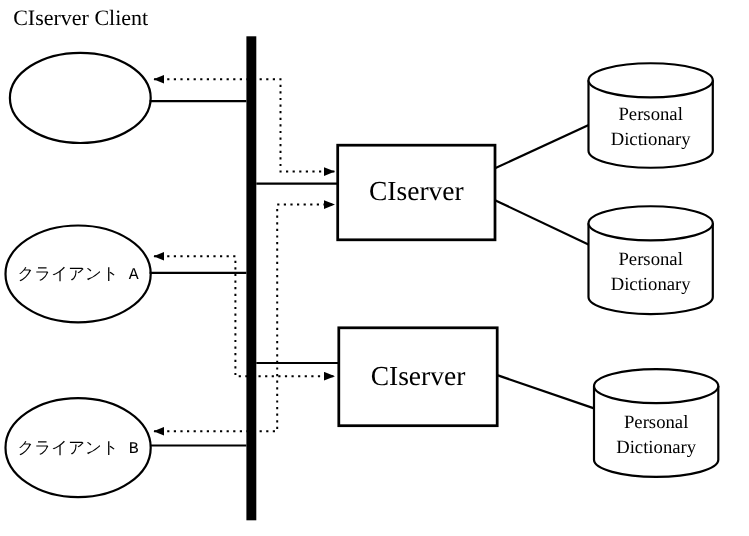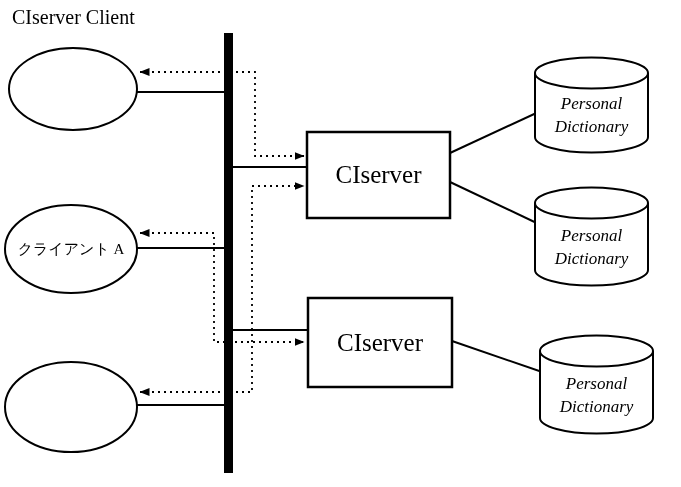--- a/index.html
+++ b/index.html
@@ -32,39 +32,38 @@
     font-size: 20px;
     font-family: "Liberation Serif", serif;
   }
   .center {
     display: flex;
     align-items: center;
     justify-content: center;
     text-align: center;
   }
   .client-label {
-    font-family: Liberation Serif, serif;
+    font-family: Liberation Mono, monospace;
     font-size: 15px;
   }
   .fip-label {
     font-family: "Liberation Serif", serif;
     font-size: 16px;
     letter-spacing: 7px;
     padding-left: 7px; 
   }
   .server-label {
     font-family: "Liberation Serif", serif;
     font-size: 25px;
   }
   .db-label {
     font-family: "Liberation Serif", serif;
     font-size: 17px;
     line-height: 23px;
     text-align: center;
-    font-style: italic;
   }
 </style>
 </head>
 <body>
 
 <div class="stage">
 
   <svg width="681" height="487" viewBox="0 0 681 487">
     <defs>
       <marker id="arrow" viewBox="0 0 10 8" refX="9.5" refY="4" markerWidth="10" markerHeight="8" markerUnits="userSpaceOnUse" orient="auto-start-reverse">
@@ -108,20 +107,21 @@
     <rect x="308" y="298" width="144" height="89" fill="#ffffff" stroke="#000000" stroke-width="2.5"></rect>
 
     <rect x="224" y="33" width="9" height="440" fill="#000000"></rect>
   </svg>
 
   <div class="label title">CIserver Client</div>
 
 
   <div class="label center client-label" style="left:5px; top:205px; width:132px; height:88px;">クライアント A</div>
 
+  <div class="label center client-label" style="left:5px; top:363px; width:132px; height:89px;">クライアント B</div>
 
   <div class="label center server-label" style="left:307px; top:132px; width:143px; height:86px;">CIserver</div>
 
   <div class="label center server-label" style="left:308px; top:298px; width:144px; height:89px;">CIserver</div>
 
   <div class="label db-label" style="left:535px; top:92px; width:113px;">
     <div>Personal</div>
     <div>Dictionary</div>
   </div>
 

